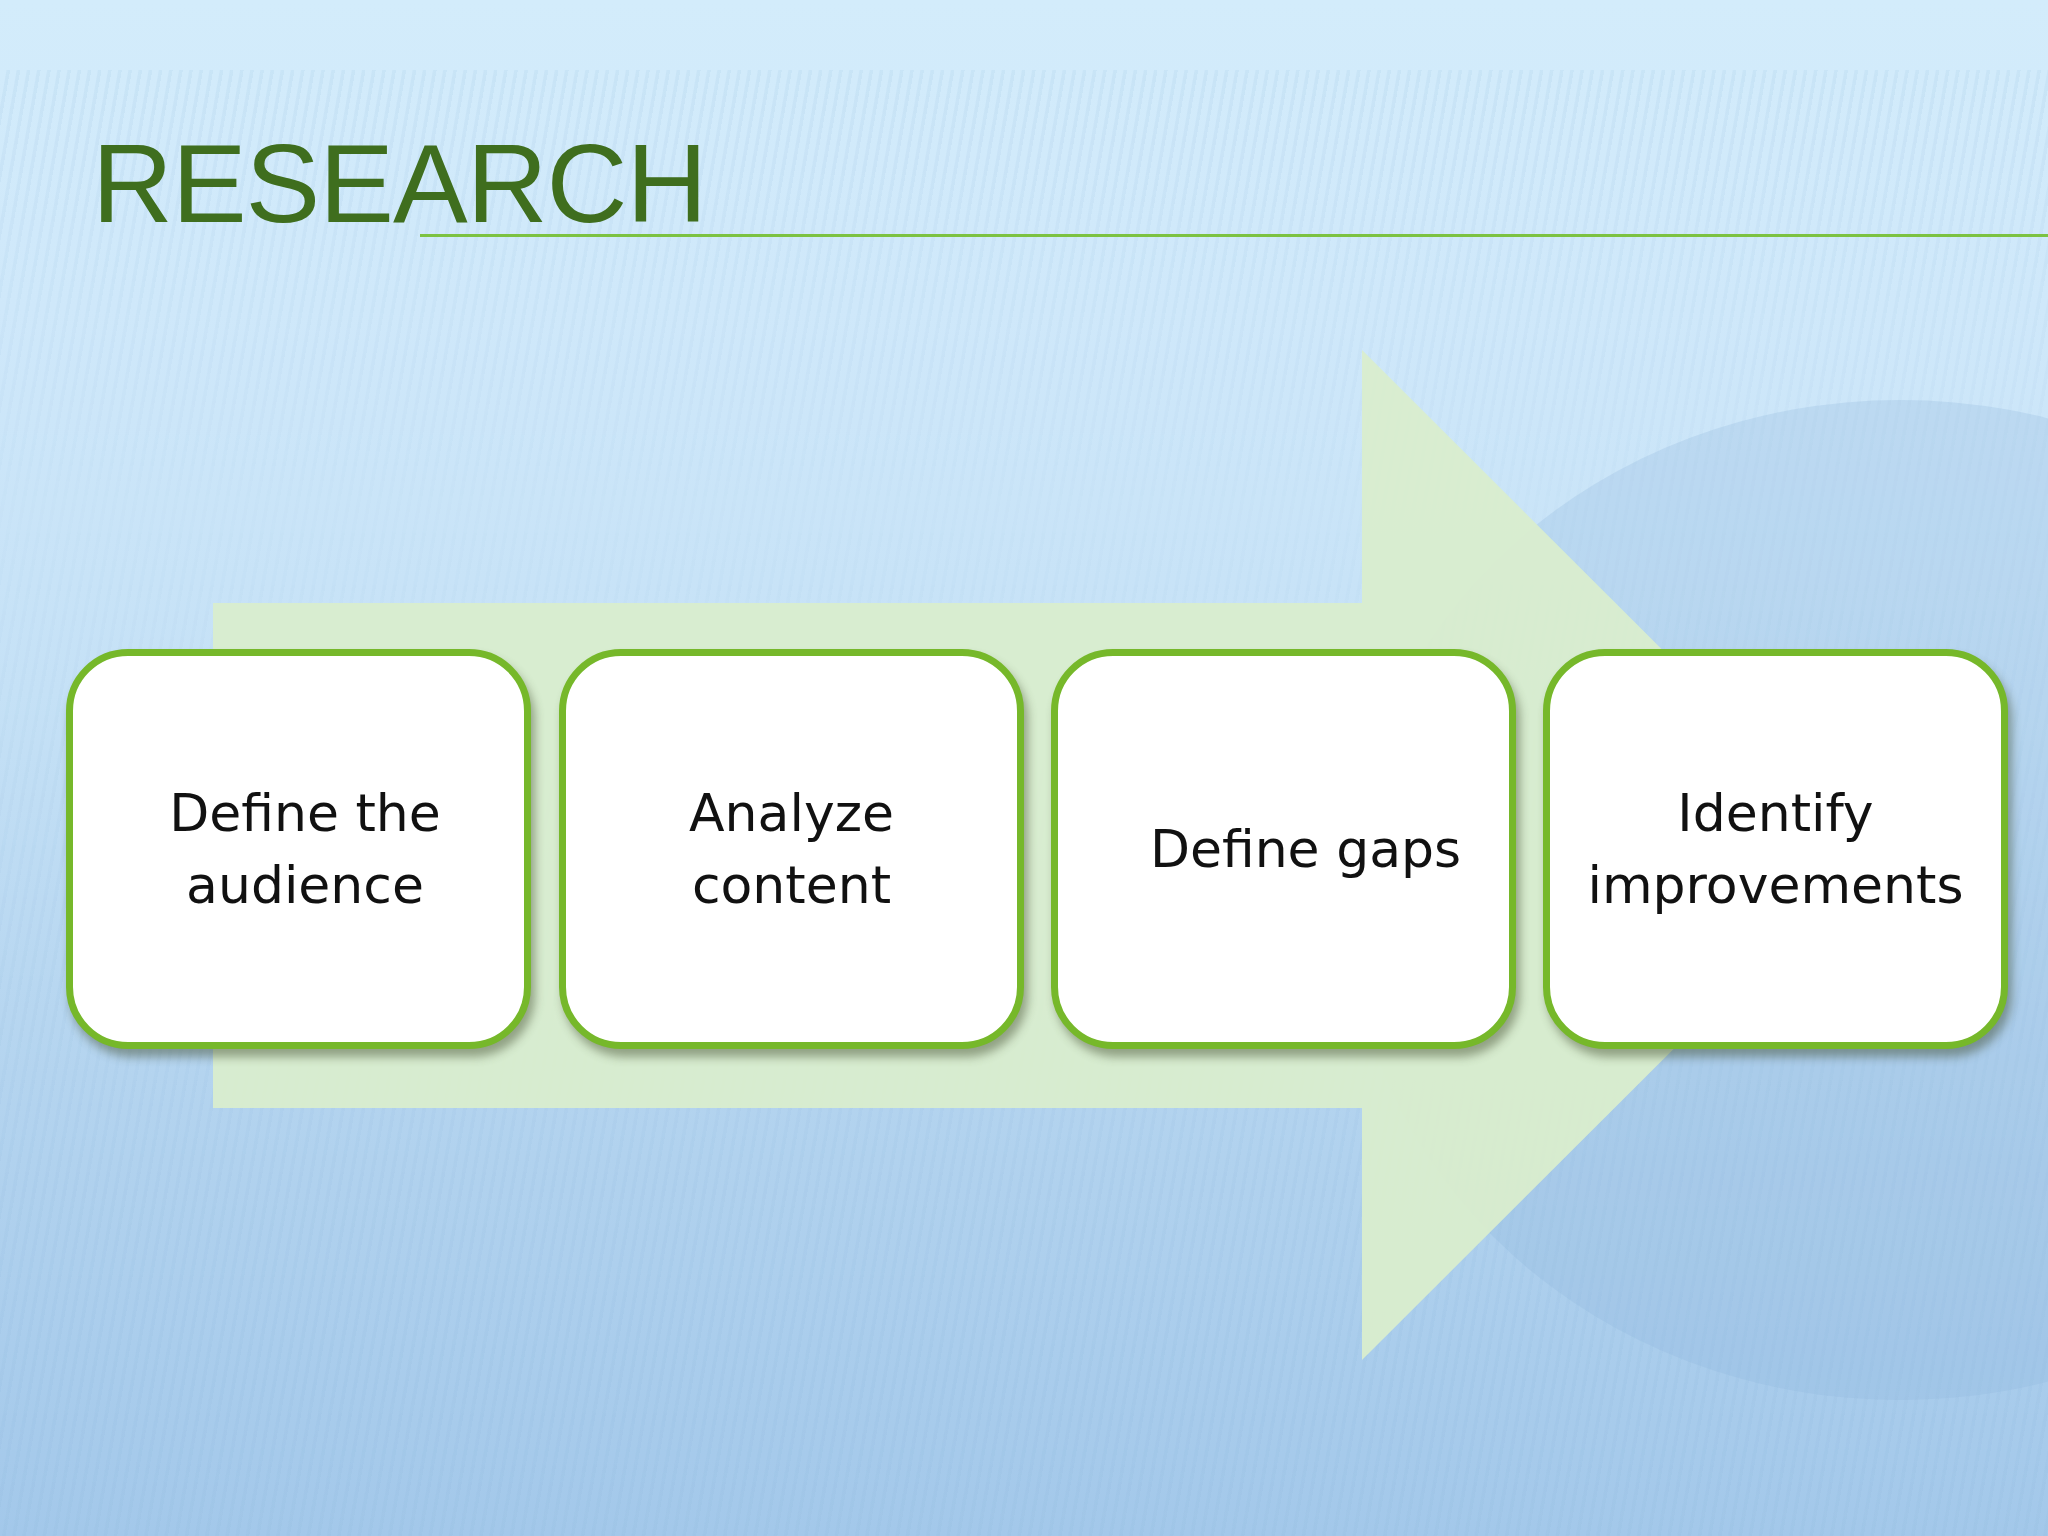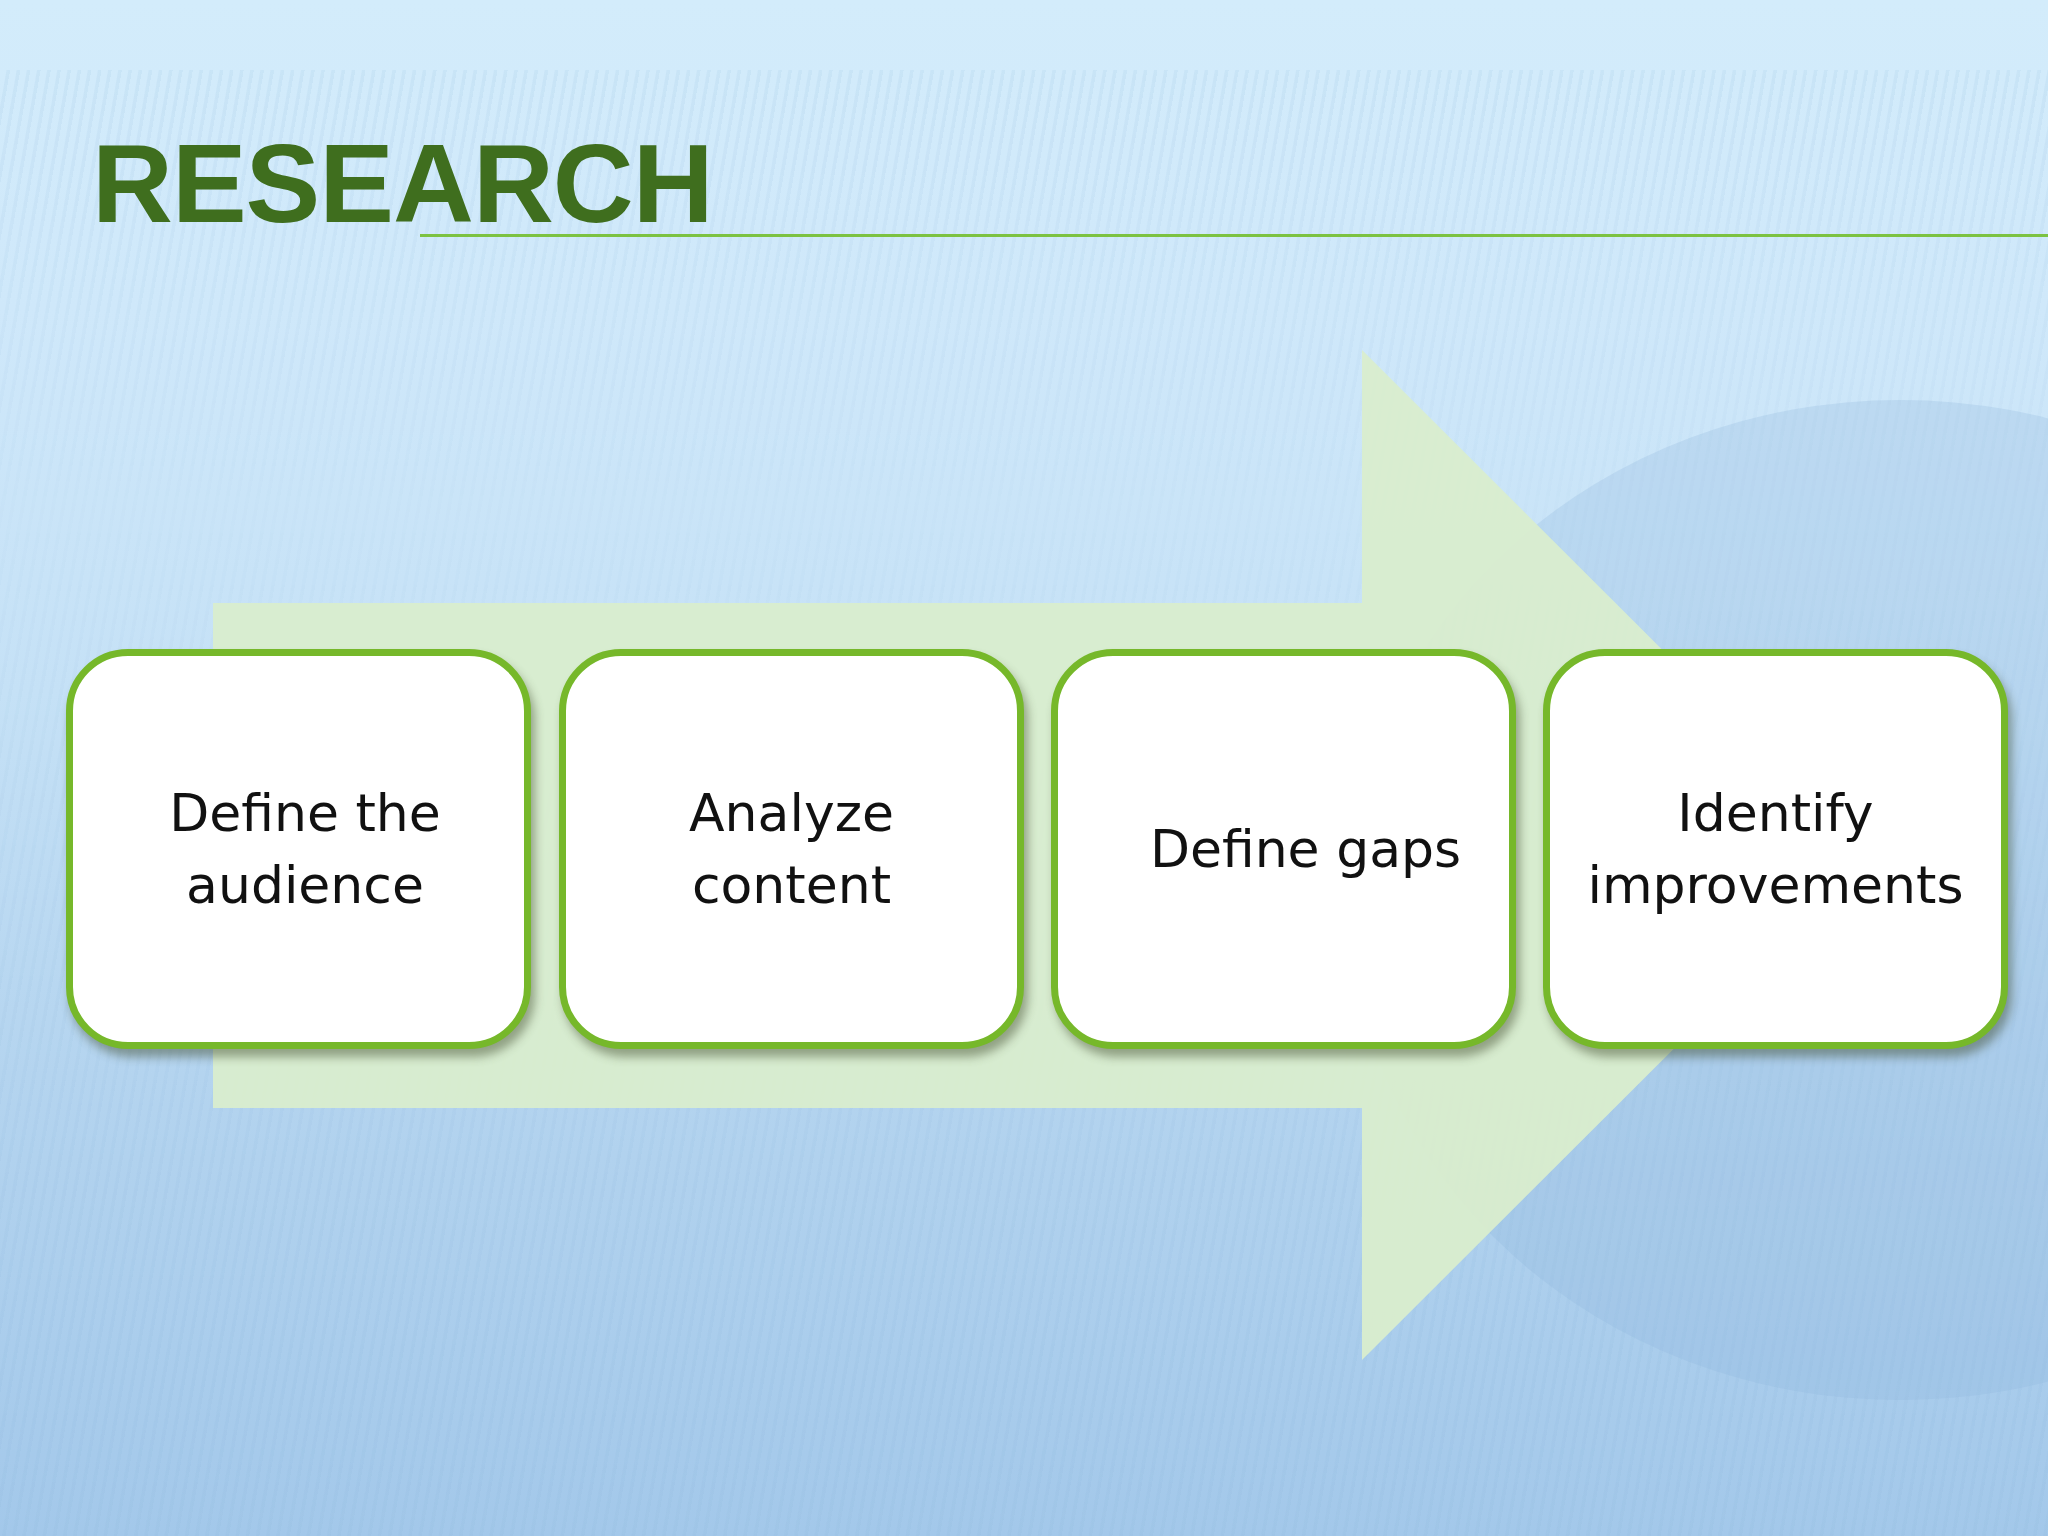--- a/index.html
+++ b/index.html
@@ -7,21 +7,21 @@
     font-family:"DejaVu Sans", sans-serif; }
   .slide { position:absolute; left:0; top:0; width:2048px; height:1536px; overflow:hidden;
     background: linear-gradient(180deg, #d3ecfb 0%, #cfe8fa 20%, #c5e1f6 45%, #b4d4ef 70%, #a3c8ea 100%); }
   .stripes { position:absolute; left:0; top:70px; width:2048px; height:1466px;
     background: repeating-linear-gradient(100deg, rgba(255,255,255,0.0) 0px, rgba(255,255,255,0.0) 6px, rgba(150,190,225,0.25) 7px, rgba(150,190,225,0.25) 10px);
     -webkit-mask-image: linear-gradient(180deg, rgba(0,0,0,0.6) 0%, rgba(0,0,0,0.15) 30%, rgba(0,0,0,0.5) 70%, rgba(0,0,0,0.9) 100%);
     mask-image: linear-gradient(180deg, rgba(0,0,0,0.6) 0%, rgba(0,0,0,0.15) 30%, rgba(0,0,0,0.5) 70%, rgba(0,0,0,0.9) 100%); }
   .glow { position:absolute; left:1350px; top:400px; width:1100px; height:1000px; border-radius:50%;
     background: rgba(140,180,220,0.25); }
   .title { position:absolute; left:92px; top:128px; margin:0;
-    font-family:"Liberation Sans", sans-serif; font-weight:bold; font-size:112px; line-height:1;
+    font-family:"Liberation Sans", sans-serif; font-weight:normal; font-size:112px; line-height:1;
     color:#3f6e1e; letter-spacing:-1px; }
   .title-rule { position:absolute; left:420px; top:234px; width:1628px; height:3px; background:#7cc242; }
   .arrow { position:absolute; left:0; top:0; }
   .box { position:absolute; top:649px; width:465px; height:400px; box-sizing:border-box;
     background:#ffffff; border:7px solid #76b82a; border-radius:62px;
     box-shadow: 4px 8px 10px rgba(60,70,40,0.45);
     display:flex; align-items:center; justify-content:center; text-align:center; }
   .box span { font-family:"DejaVu Sans", sans-serif; font-size:52px; line-height:72px; color:#111; white-space:pre-line; }
 </style>
 </head>

